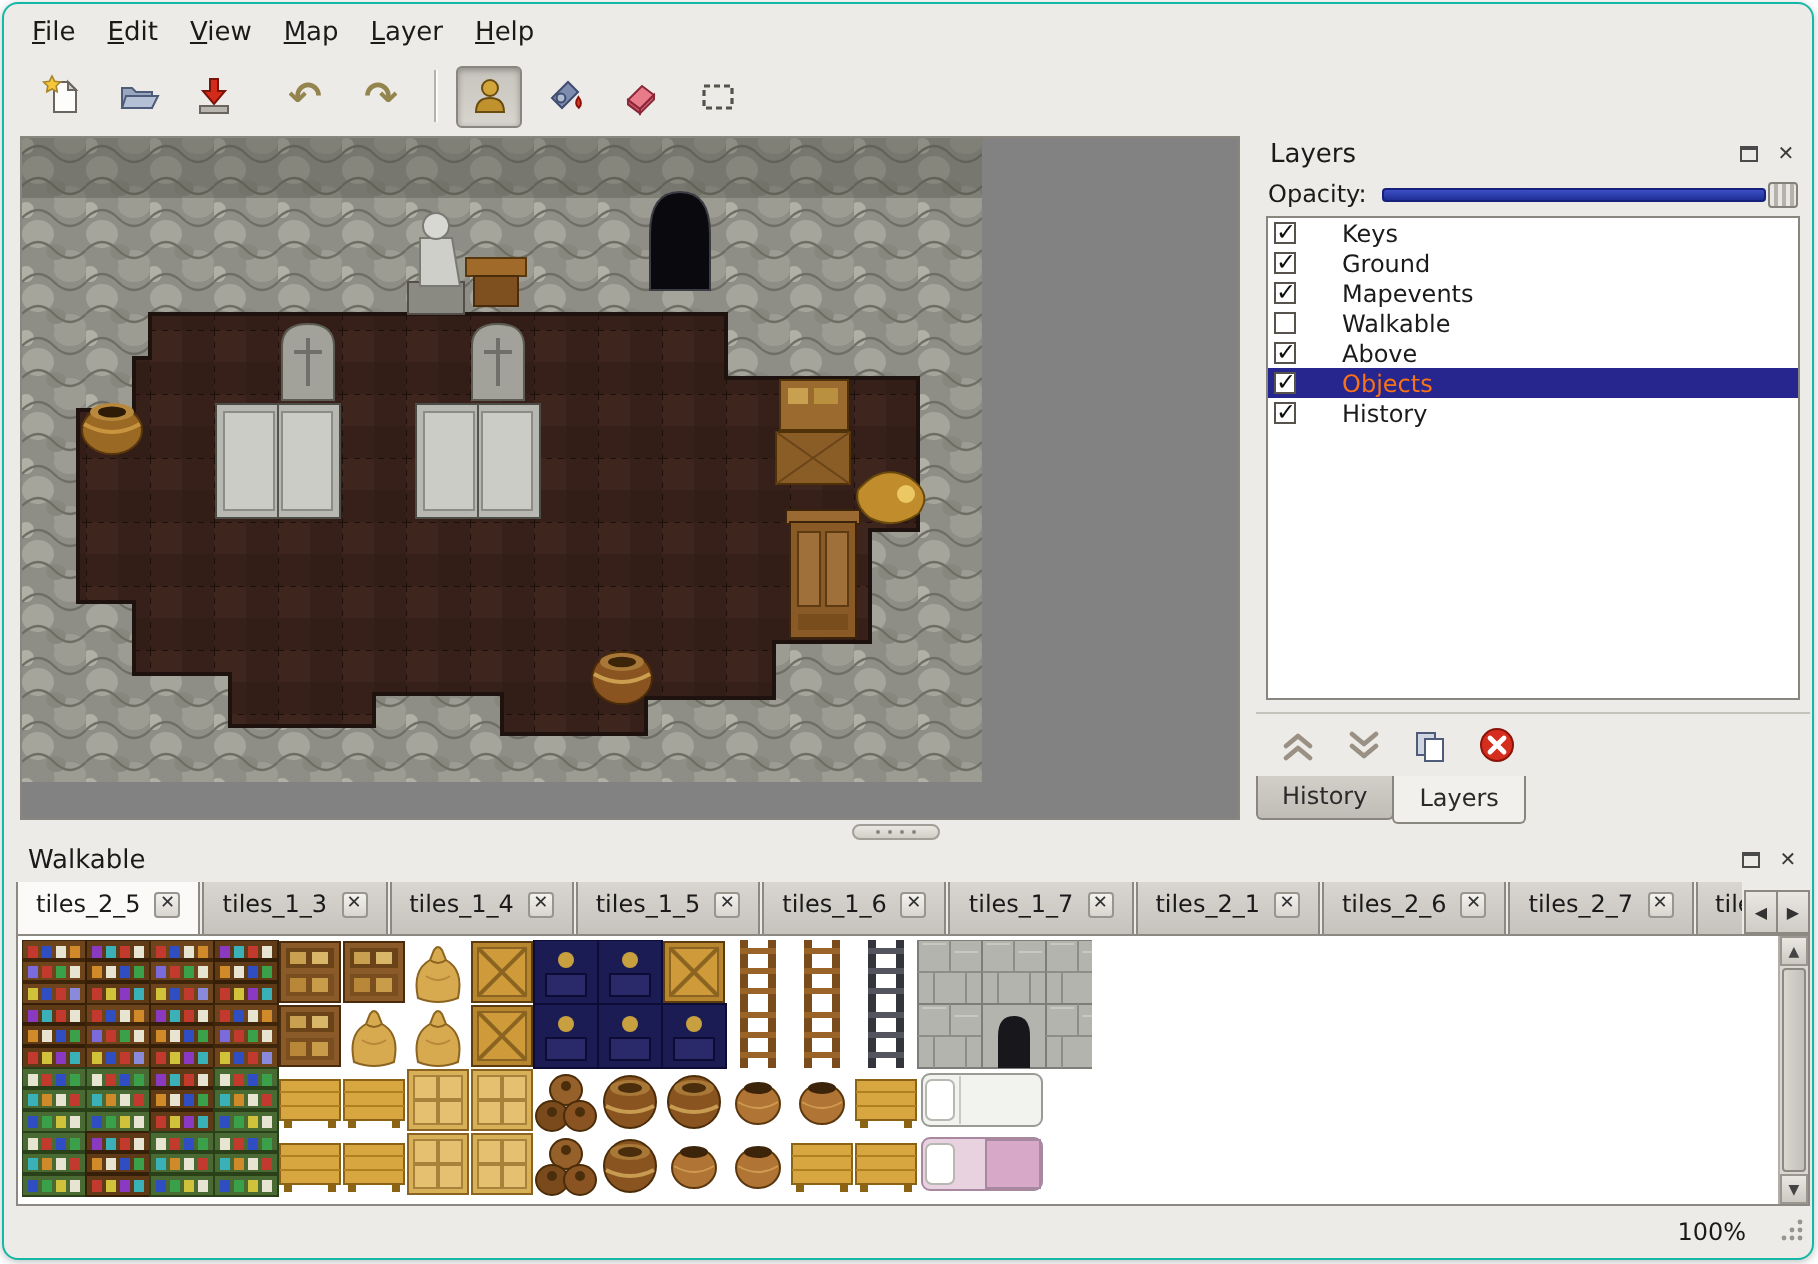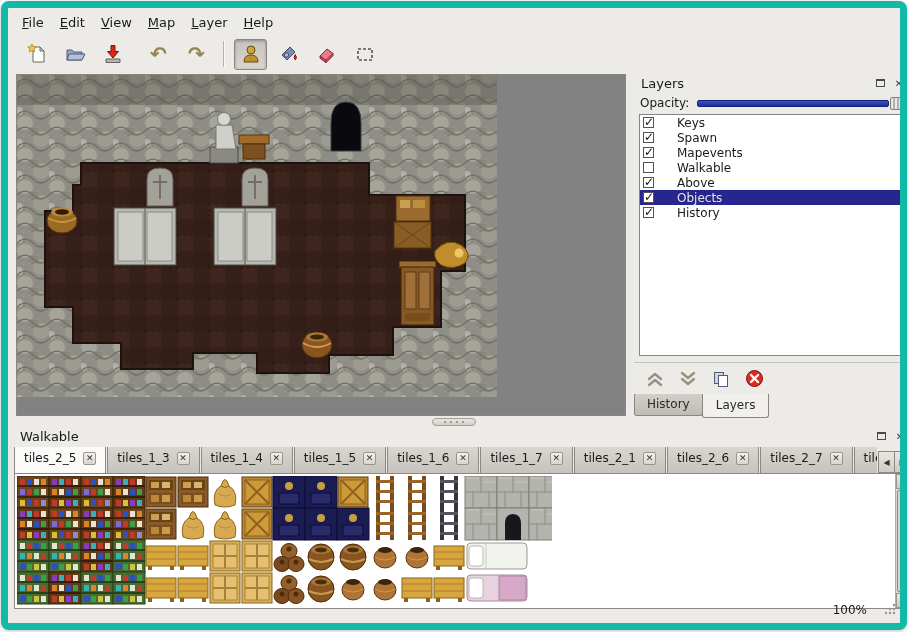--- a/index.html
+++ b/index.html
@@ -1,17 +1,17 @@
 <!DOCTYPE html>
 <html><head>
 <meta charset="utf-8">
 <style>
 *{box-sizing:border-box;margin:0;padding:0}
 html,body{width:909px;height:632px;background:#fff;font-family:"DejaVu Sans","Liberation Sans",sans-serif;color:#1a1a1a}
-.window{position:absolute;left:1px;top:1px;width:906px;height:629px;background:#ecebe7;border:7px solid #14b8a6;border-radius:8px;box-shadow:0 1px 4px rgba(0,0,0,.25);overflow:hidden}
+.window{position:absolute;left:1px;top:1px;width:906px;height:629px;background:#ecebe7;border:1px solid #14b8a6;border-radius:8px;box-shadow:0 1px 4px rgba(0,0,0,.25);overflow:hidden}
 
 .menubar{position:absolute;left:6px;top:4px;height:21px;display:flex;align-items:center}
 .menu-item{font-size:13px;padding:2px 8px;border-radius:2px;cursor:default}
 .menu-item u{text-decoration:underline}
 
 .toolbar{position:absolute;left:12px;top:29px;height:34px;display:flex;align-items:center}
 .tbtn{width:33px;height:31px;display:flex;align-items:center;justify-content:center;border:1px solid transparent;border-radius:3px;margin-right:5px}
 .tbtn.active{background:linear-gradient(#c7c3bd,#d8d4ce);border:1px solid #89857f;box-shadow:inset 0 1px 3px rgba(0,0,0,.3)}
 .tsep{width:0;height:26px;border-left:1px solid #b5b1ab;border-right:1px solid #fbfaf8;margin:0 9px 0 5px}
 .arrow-glyph{font-size:20px;color:#94854f;font-weight:bold;line-height:1}
@@ -28,21 +28,21 @@
 .panel-controls{margin-left:auto;display:flex;gap:5px;align-items:center}
 .ctl-btn{width:14px;height:14px;display:flex;align-items:center;justify-content:center;font-size:10px;color:#3a3a3a}
 .float-glyph{width:9px;height:8px;border:1px solid #4a4a4a;border-top-width:2px}
 .opacity-row{display:flex;align-items:flex-end;gap:8px;padding:4px 6px}
 .opacity-label{font-size:12px}
 .slider{flex:1;height:13px;display:flex;align-items:center}
 .slider-track{flex:1;height:7px;background:linear-gradient(#3c4ec4,#1f2f98);border:1px solid #16227a;border-radius:2px}
 .slider-handle{width:15px;height:13px;margin-left:1px;border:1px solid #84807a;border-radius:2px;background:repeating-linear-gradient(90deg,#eae7e2 0 2px,#b5b1ab 2px 4px)}
 .layer-list{margin:0 5px;height:242px;background:#fff;border:1px solid #89857f;overflow:hidden}
 .layer-row{height:15px;display:flex;align-items:center;gap:23px;padding-left:3px;font-size:12px}
-.layer-row.selected{background:#26268e;color:#e5e5e5}
+.layer-row.selected{background:#26268e;color:#f97316}
 .checkbox{width:11px;height:11px;background:#fff;border:1px solid #57534c;position:relative;flex:none}
 .layer-row.checked .checkbox::after{content:"✓";position:absolute;left:0;top:-3px;font-size:12px;font-weight:bold;color:#0e0e0e}
 .layer-toolbar{margin-top:6px;border-top:1px solid #c6c2bc;padding:6px 0 0 12px;display:flex;gap:15px;align-items:center}
 .lt-btn{display:flex;align-items:center;justify-content:center}
 .layer-tabs{position:absolute;left:0;bottom:0;display:flex;align-items:flex-start}
 .vtab{font-size:12px;padding:3px 12px 4px;border:1px solid #89857f;background:linear-gradient(#d2cfc9,#c0bdb7);border-top:none;border-radius:0 0 3px 3px;margin-right:-1px;color:#2a2a2a}
 .vtab.active{background:#f2f0ec;padding:4px 13px 5px;z-index:2;position:relative}
 
 .tilesets-panel{position:absolute;left:4px;top:419px;width:901px;height:185px}
 .ts-header{height:18px;display:flex;align-items:center;padding:0 6px}
@@ -250,21 +250,21 @@
         <span class="slider-handle"></span>
       </span>
     </div>
     <div class="layer-list">
       <div class="layer-row checked">
         <span class="checkbox"></span>
         <span>Keys</span>
       </div>
       <div class="layer-row checked">
         <span class="checkbox"></span>
-        <span>Spawn</span>
+        <span>Ground</span>
       </div>
       <div class="layer-row checked">
         <span class="checkbox"></span>
         <span>Mapevents</span>
       </div>
       <div class="layer-row">
         <span class="checkbox"></span>
         <span>Walkable</span>
       </div>
       <div class="layer-row checked">

